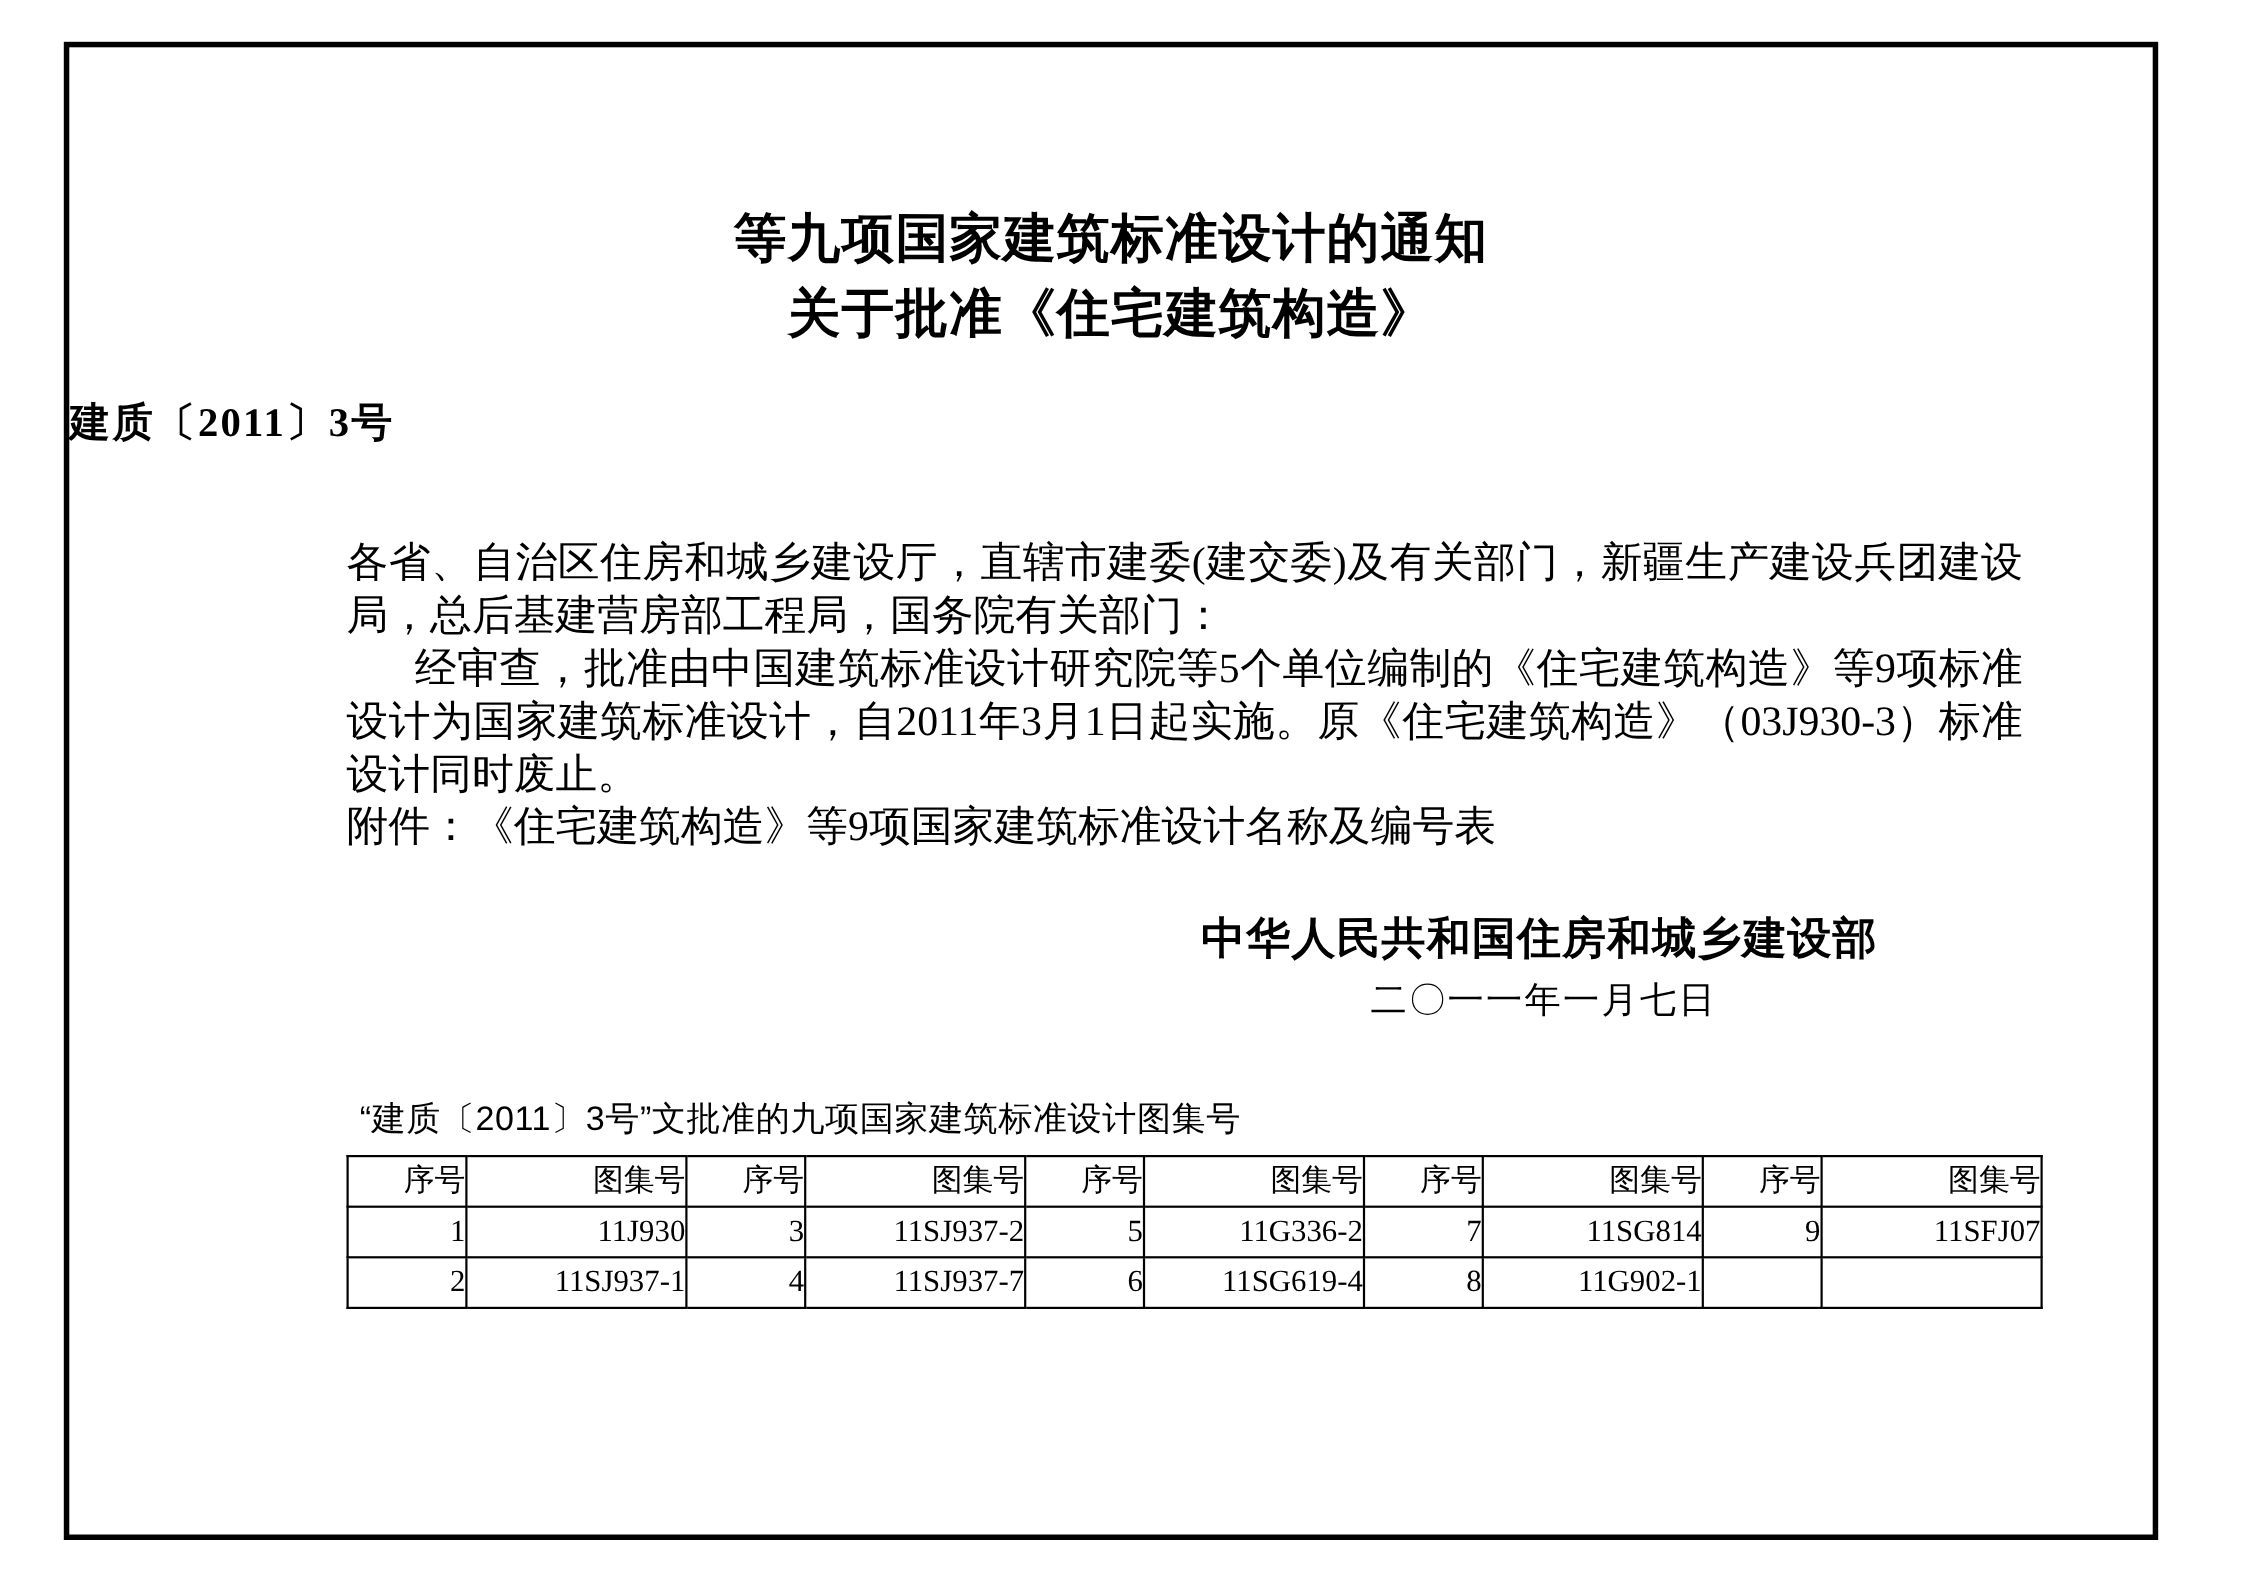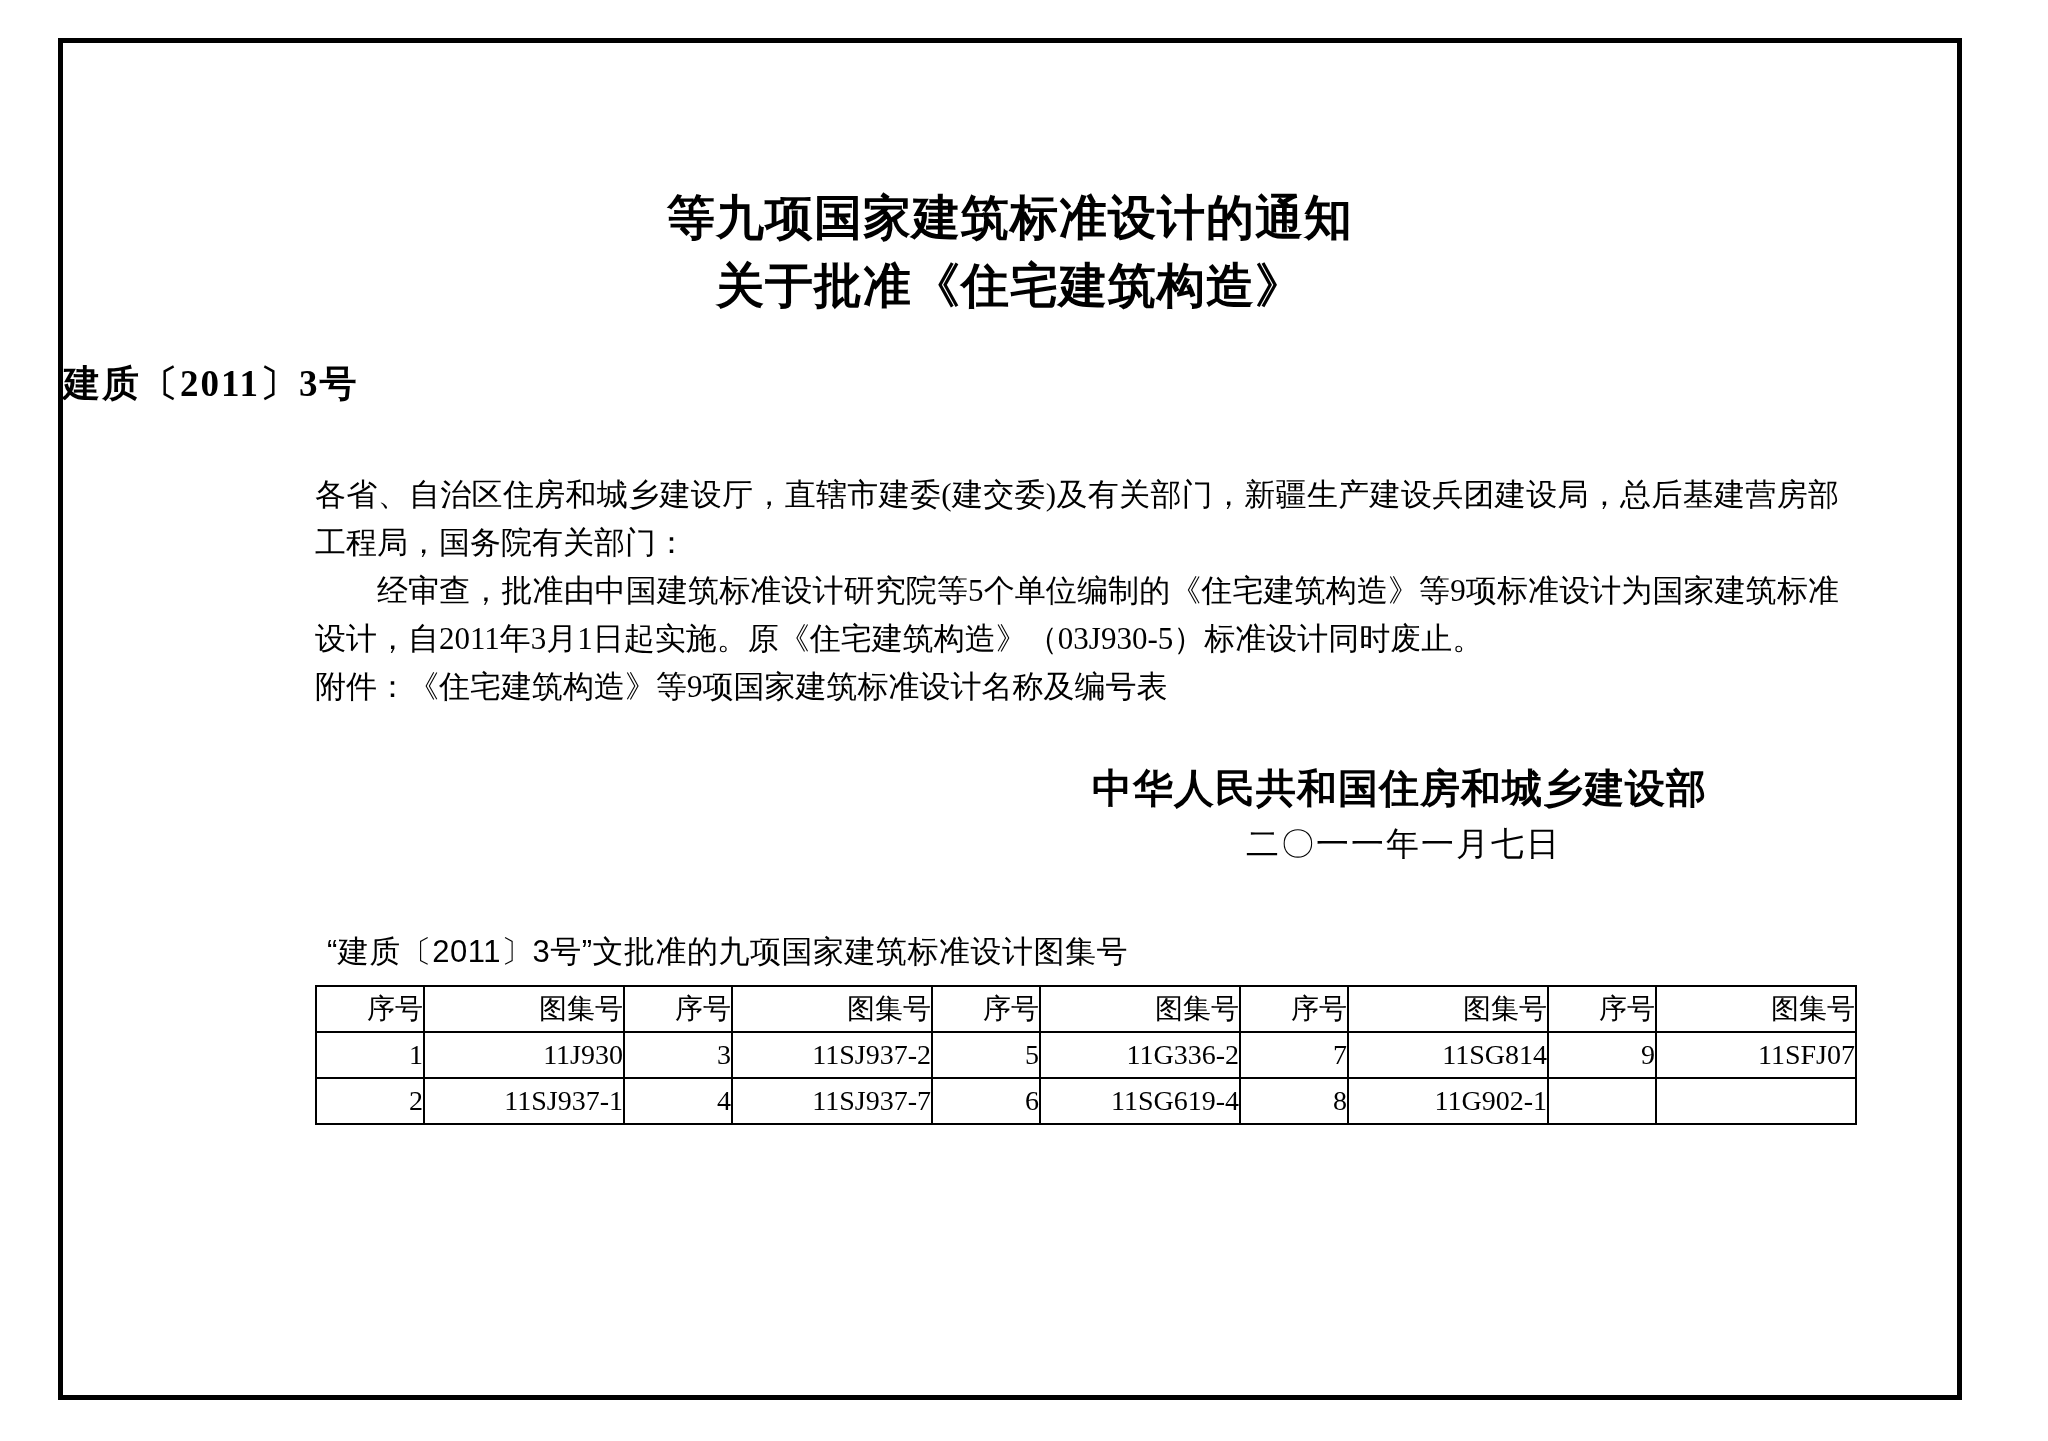--- a/index.html
+++ b/index.html
@@ -61,23 +61,23 @@
   .docnum {
     text-align: left;
     margin-top: 40px;
     font-family: "Liberation Serif", "DejaVu Serif", serif;
     font-weight: bold;
     font-size: 37px;
     letter-spacing: 2px;
   }
 
   .body-block {
-    margin: 62px 0 0 0;
+    margin: 79px 0 0 0;
     padding: 0 118px 0 252px;
-    font-size: 31px;
+    font-size: 38px;
     line-height: 48px;
     font-family: "Liberation Serif", "DejaVu Serif", serif;
     color: #000;
   }
   .body-block p {
     margin: 0;
     padding: 0;
     text-align: justify;
     text-justify: inter-ideograph;
   }
@@ -151,21 +151,21 @@
 
       <div class="title-block">
         <div class="title-line">等九项国家建筑标准设计的通知</div>
         <div class="title-line">关于批准《住宅建筑构造》</div>
       </div>
 
       <div class="docnum">建质〔2011〕3号</div>
 
       <div class="body-block">
         <p>各省、自治区住房和城乡建设厅，直辖市建委(建交委)及有关部门，新疆生产建设兵团建设局，总后基建营房部工程局，国务院有关部门：</p>
-        <p class="indent2">经审查，批准由中国建筑标准设计研究院等5个单位编制的《住宅建筑构造》等9项标准设计为国家建筑标准设计，自2011年3月1日起实施。原《住宅建筑构造》（03J930-5）标准设计同时废止。</p>
+        <p class="indent2">经审查，批准由中国建筑标准设计研究院等5个单位编制的《住宅建筑构造》等9项标准设计为国家建筑标准设计，自2011年3月1日起实施。原《住宅建筑构造》（03J930-3）标准设计同时废止。</p>
         <p class="attach">附件：《住宅建筑构造》等9项国家建筑标准设计名称及编号表</p>
       </div>
 
       <div class="signature">
         <div class="org">中华人民共和国住房和城乡建设部</div>
         <div class="date">二〇一一年一月七日</div>
       </div>
 
       <div class="table-caption">“建质〔2011〕3号”文批准的九项国家建筑标准设计图集号</div>
 

